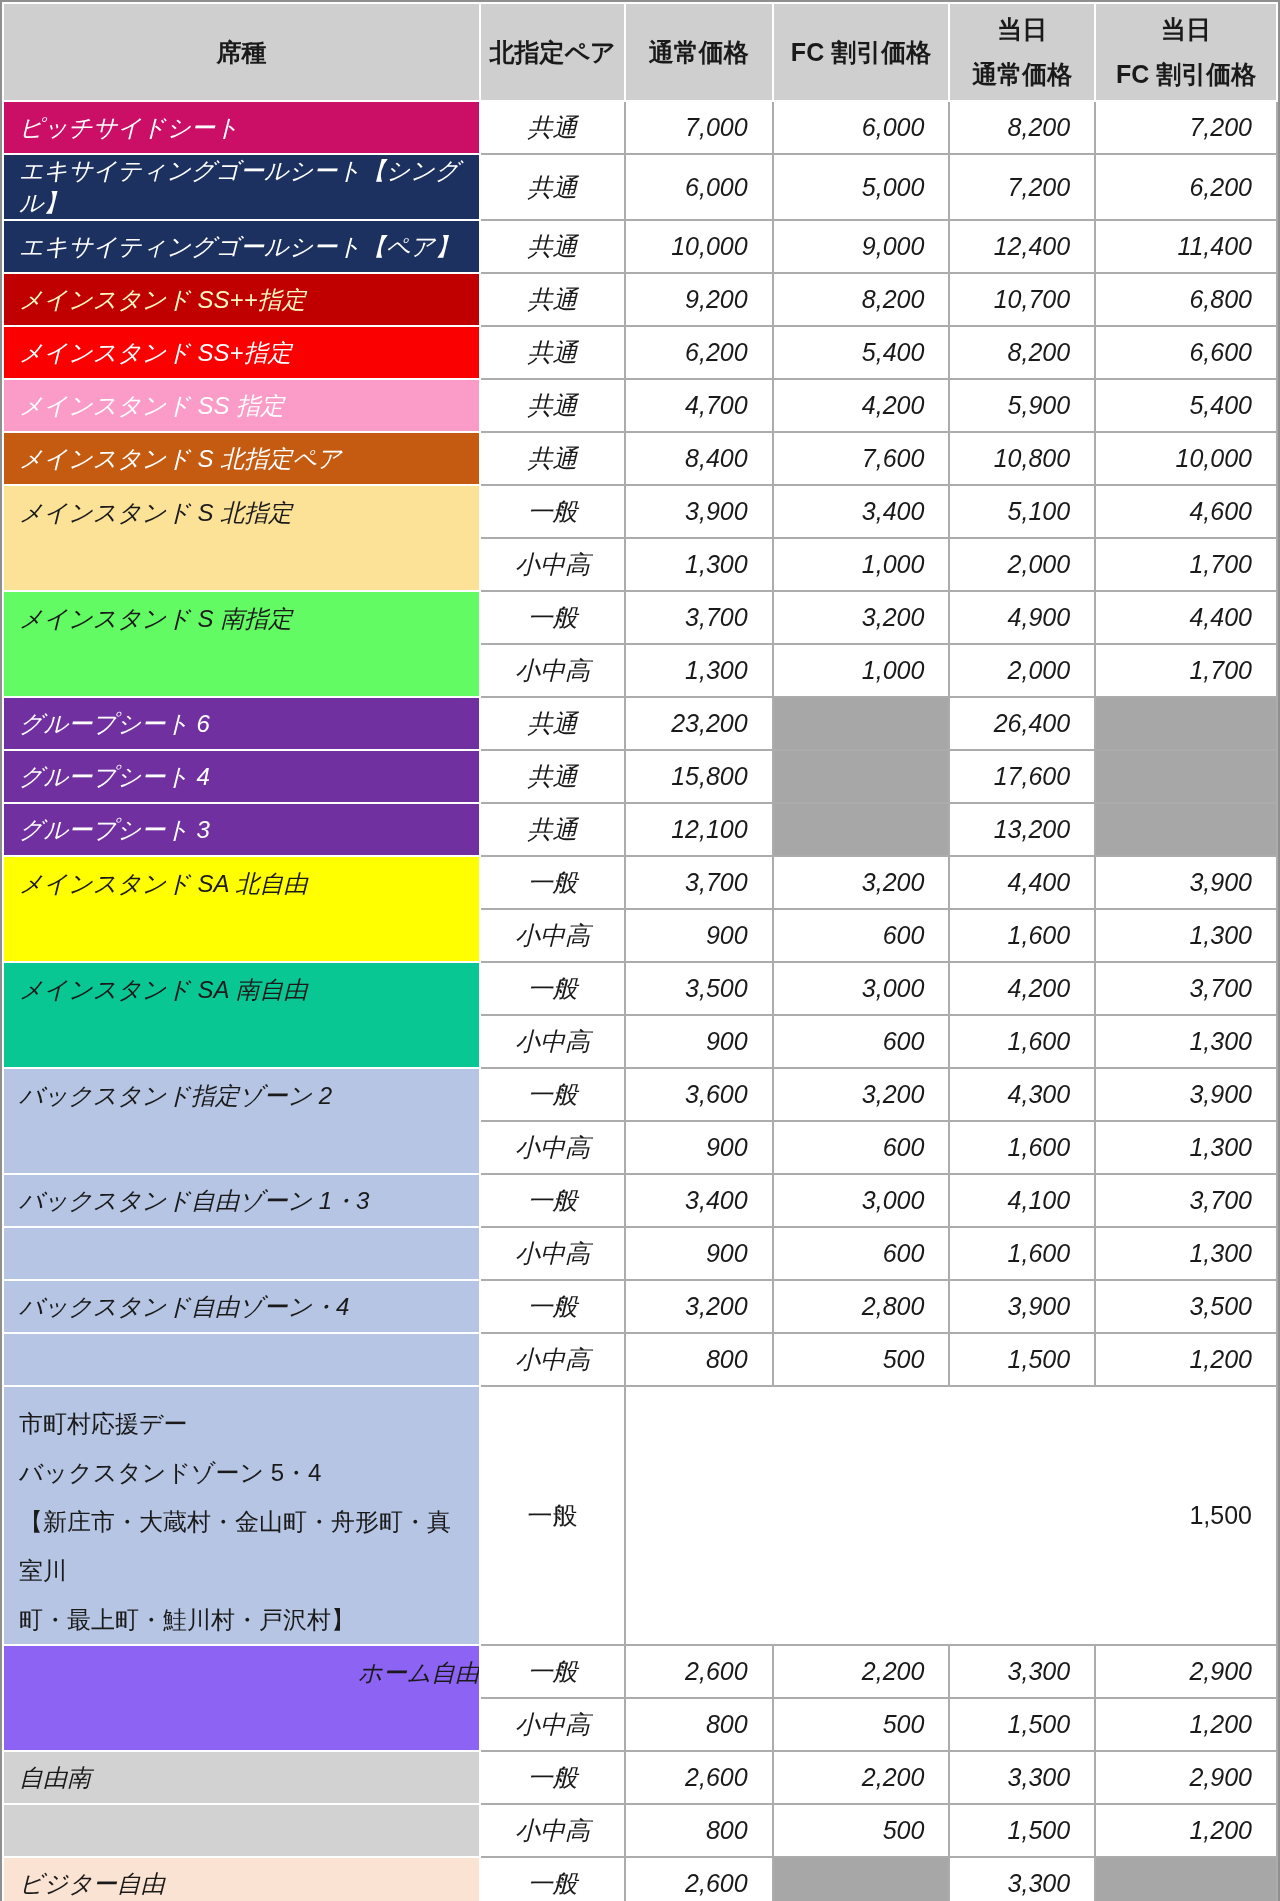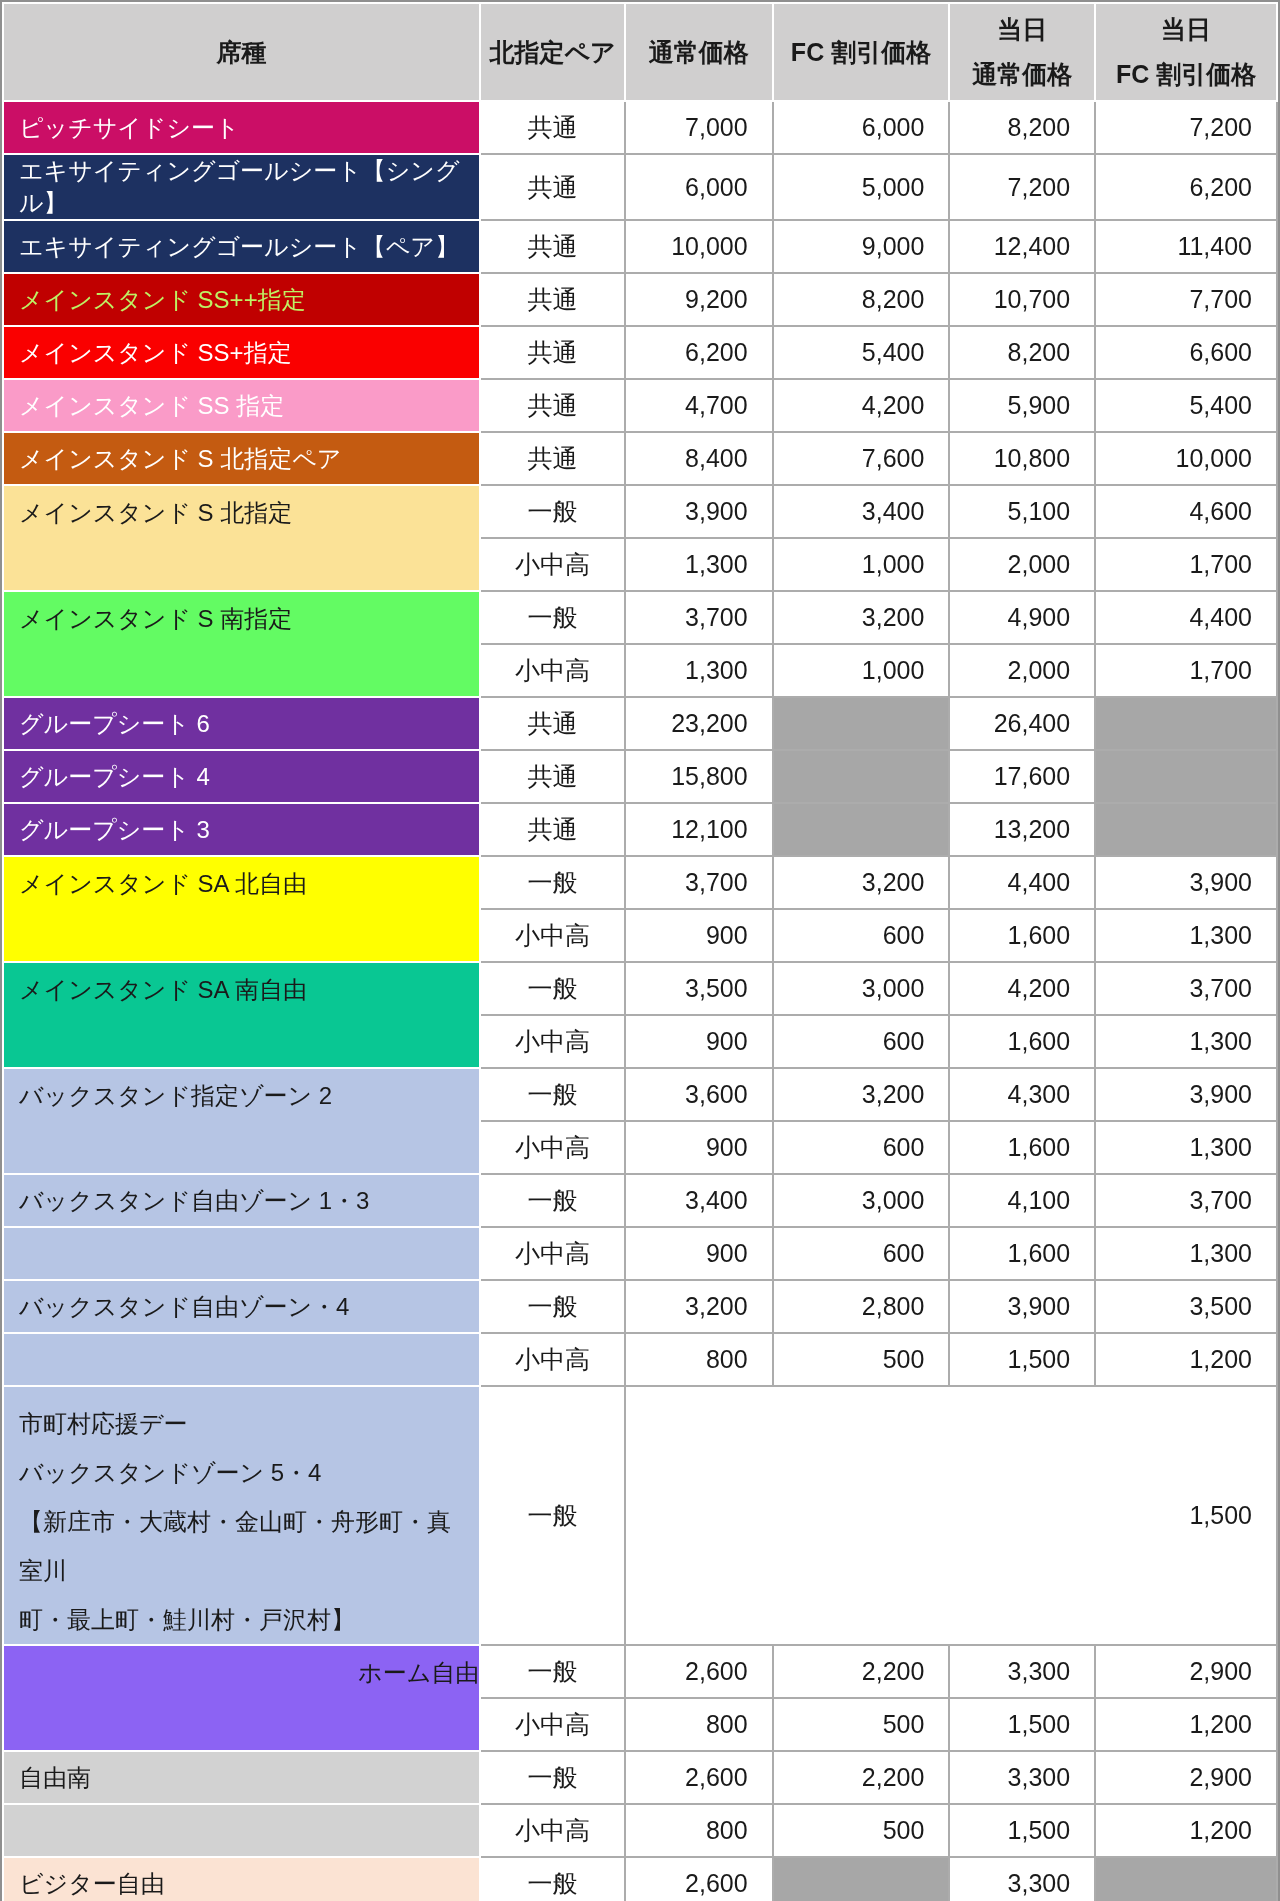--- a/index.html
+++ b/index.html
@@ -1,31 +1,31 @@
 <!DOCTYPE html>
 <html style="--headerbg: #d0cfcf; --grid: #acacac; --outer: #8f8f8f; --disabled: #a7a7a7; --pitch: #cb0e66; --navy: #1d3161; --darkred: #c00000; --red: #fa0000; --pink: #fa9bc8; --orange: #c45b11; --cream: #fbe297; --green: #63fb63; --purple: #7030a0; --yellow: #ffff00; --teal: #09c793; --peri: #b6c5e4; --violet: #8c63f3; --graysouth: #d2d2d2; --peach: #fbe3d3;"><head>
 <meta charset="utf-8">
 <style>
   html,body{margin:0;padding:0;background:#fff;}
   body{font-family:"Liberation Sans","DejaVu Sans",sans-serif;}
   .frame{width:1276px;border:2px solid #8f8f8f;}
   table{border-collapse:collapse;table-layout:fixed;width:1276px;height:1897px;background:#fff;}
   td,th{border:2px solid #acacac;padding:0;font-size:25px;color:#1a1a1a;overflow:hidden;}
   th{background:var(--headerbg);font-weight:700;text-align:center;border-color:#fff;vertical-align:middle;line-height:1.8;}
-  .rh{height:53px;}
+  .rh{height:53px;font-style:italic;}
   .rh-big{height:196px;}
   .rh-header{height:98px;}
   .cell-cat{text-align:center;vertical-align:middle;background:#fff;}
   .cell-num{text-align:right;vertical-align:middle;padding-right:24px;background:#fff;}
   .cell-num.disabled{background:var(--disabled);}
   .col-seat{border-color:#fff;text-align:left;padding-left:15px;font-size:24px;vertical-align:middle;}
   .vtop{vertical-align:top;padding-top:11px;line-height:32px;}
   .c-pitch{background:var(--pitch);color:#fff;}
   .c-navy{background:var(--navy);color:#fff;}
-  .c-darkred{background:var(--darkred);color:#bef264;}
+  .c-darkred{background:var(--darkred);color:#fef9c3;}
   .c-red{background:var(--red);color:#ffffff;}
   .c-pink{background:var(--pink);color:#fff;}
   .c-orange{background:var(--orange);color:#fff;}
   .c-cream{background:var(--cream);}
   .c-green{background:var(--green);}
   .c-purple{background:var(--purple);color:#fff;}
   .c-yellow{background:var(--yellow);}
   .c-teal{background:var(--teal);}
   .c-peri{background:var(--peri);}
   .c-violet{background:var(--violet);text-align:right;}
@@ -90,21 +90,21 @@
     <td class="cell-num">12,400</td>
     <td class="cell-num">11,400</td>
   </tr>
 
   <tr class="rh">
     <td class="col-seat c-darkred">メインスタンド SS++指定</td>
     <td class="cell-cat">共通</td>
     <td class="cell-num">9,200</td>
     <td class="cell-num">8,200</td>
     <td class="cell-num">10,700</td>
-    <td class="cell-num">7,700</td>
+    <td class="cell-num">6,800</td>
   </tr>
 
   <tr class="rh">
     <td class="col-seat c-red">メインスタンド SS+指定</td>
     <td class="cell-cat">共通</td>
     <td class="cell-num">6,200</td>
     <td class="cell-num">5,400</td>
     <td class="cell-num">8,200</td>
     <td class="cell-num">6,600</td>
   </tr>

